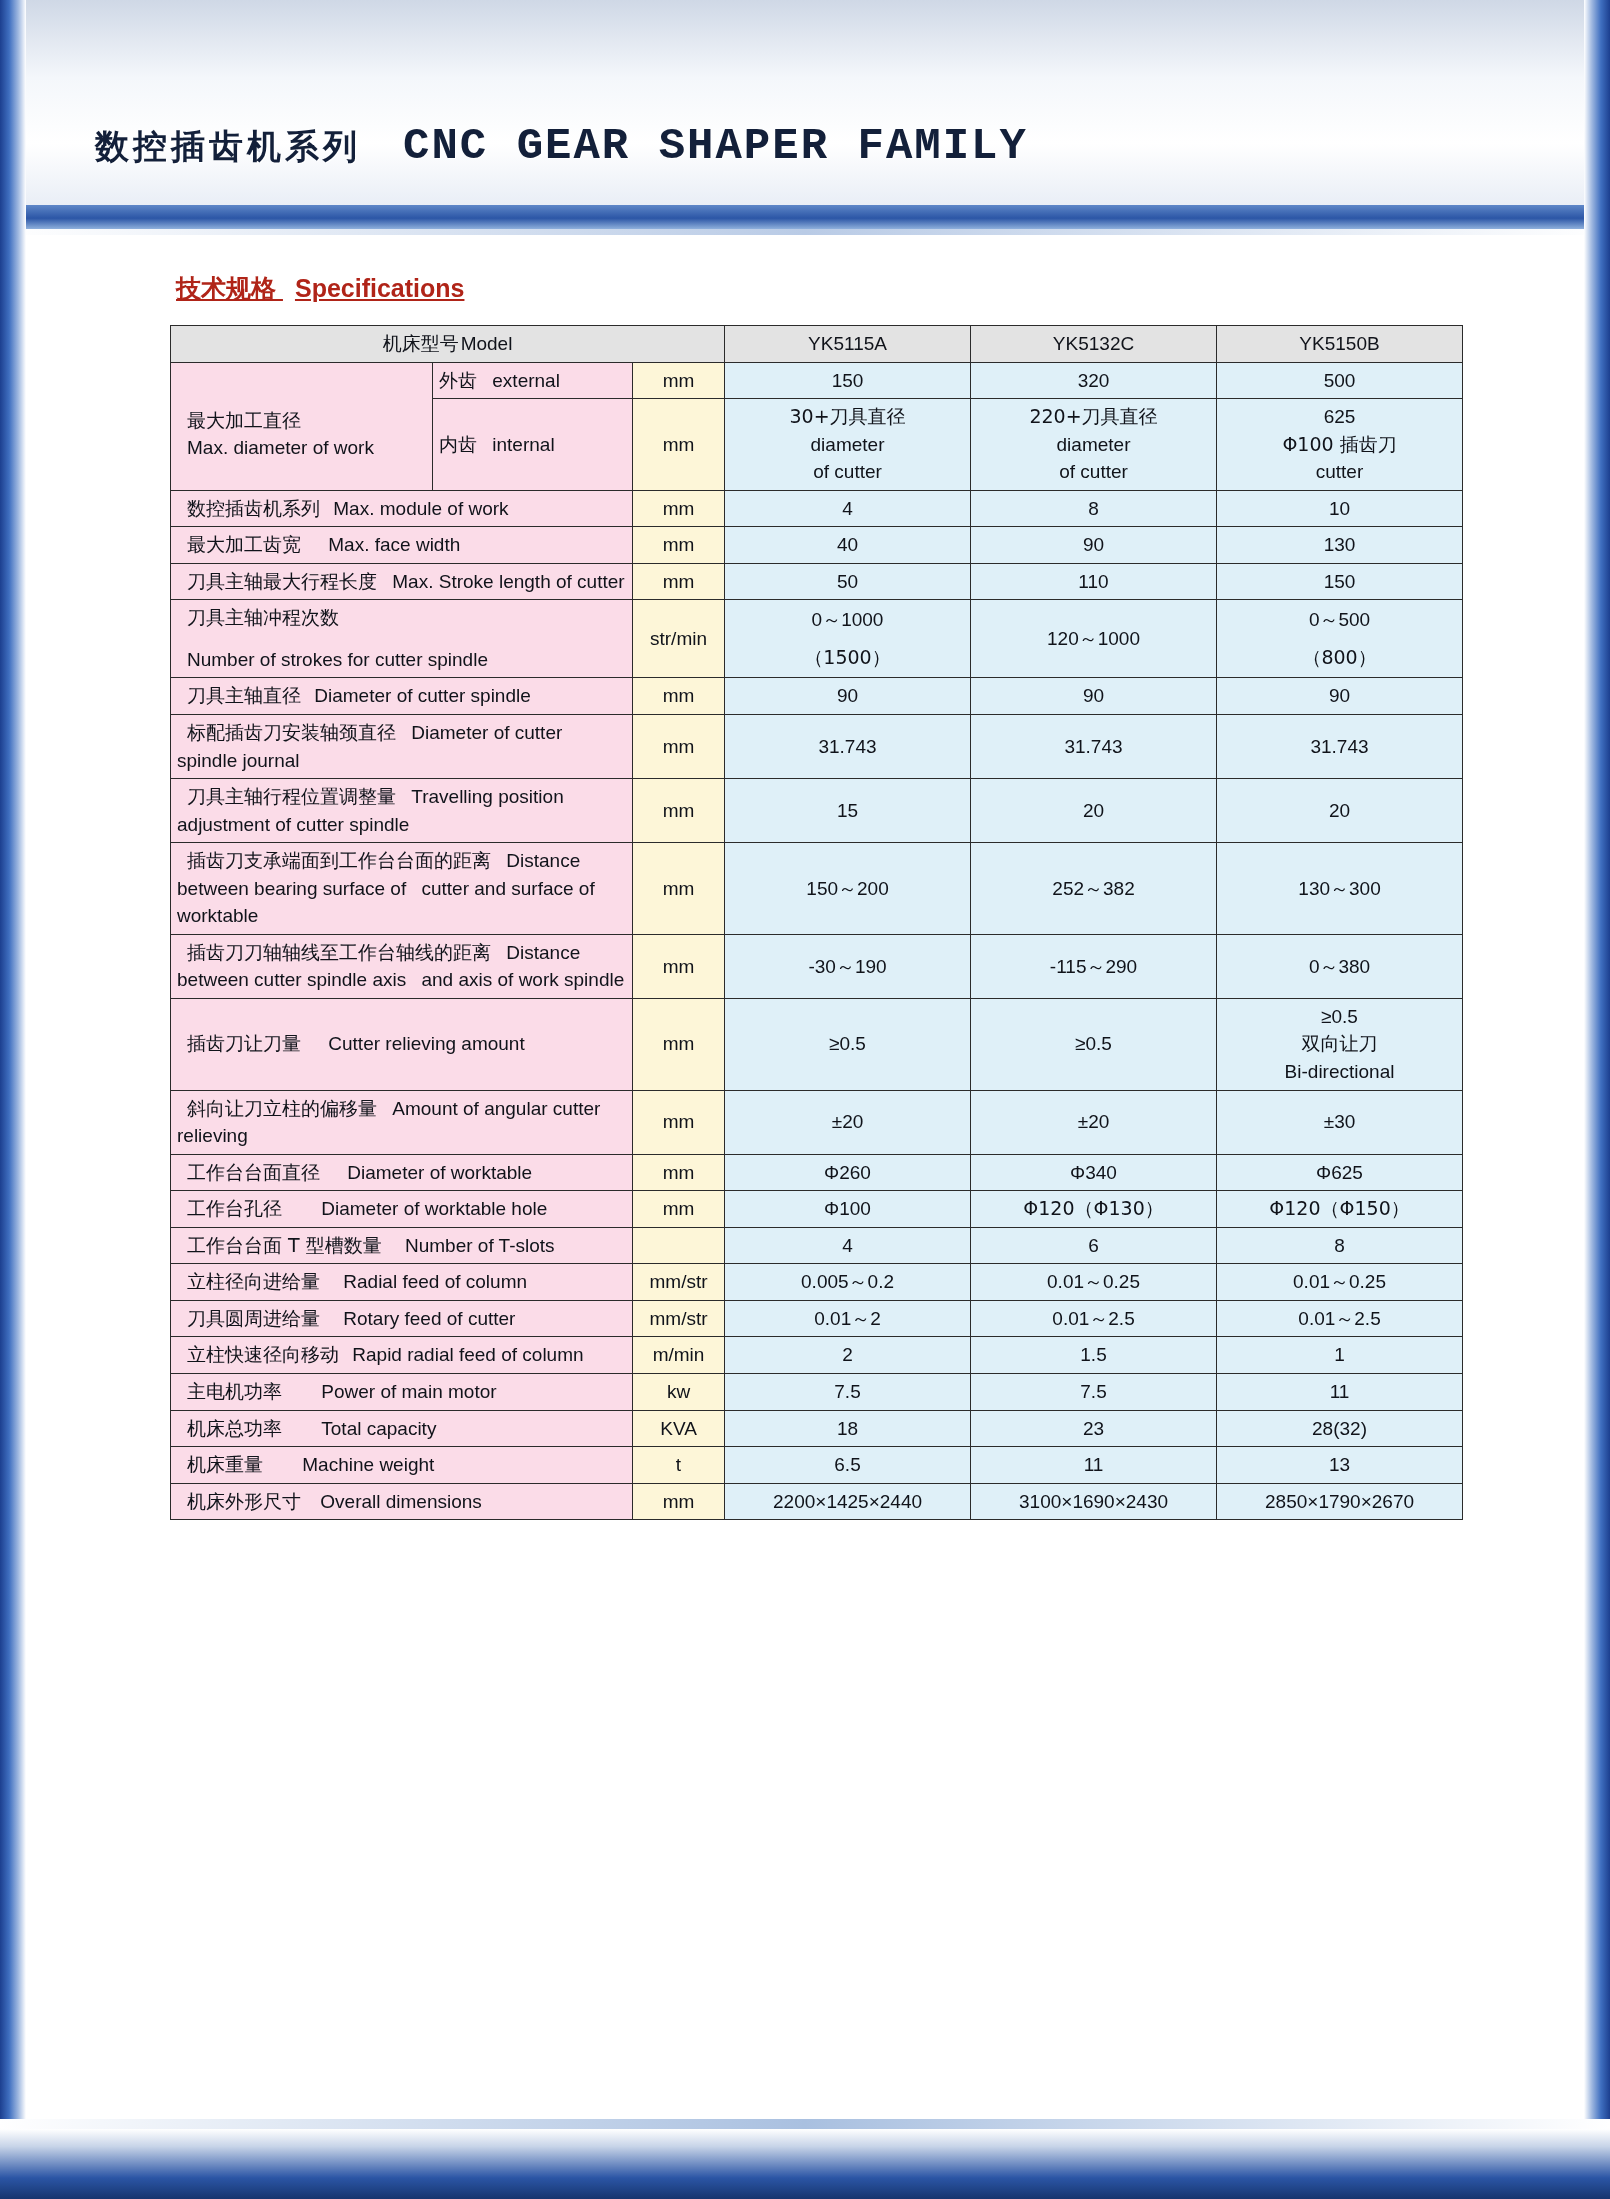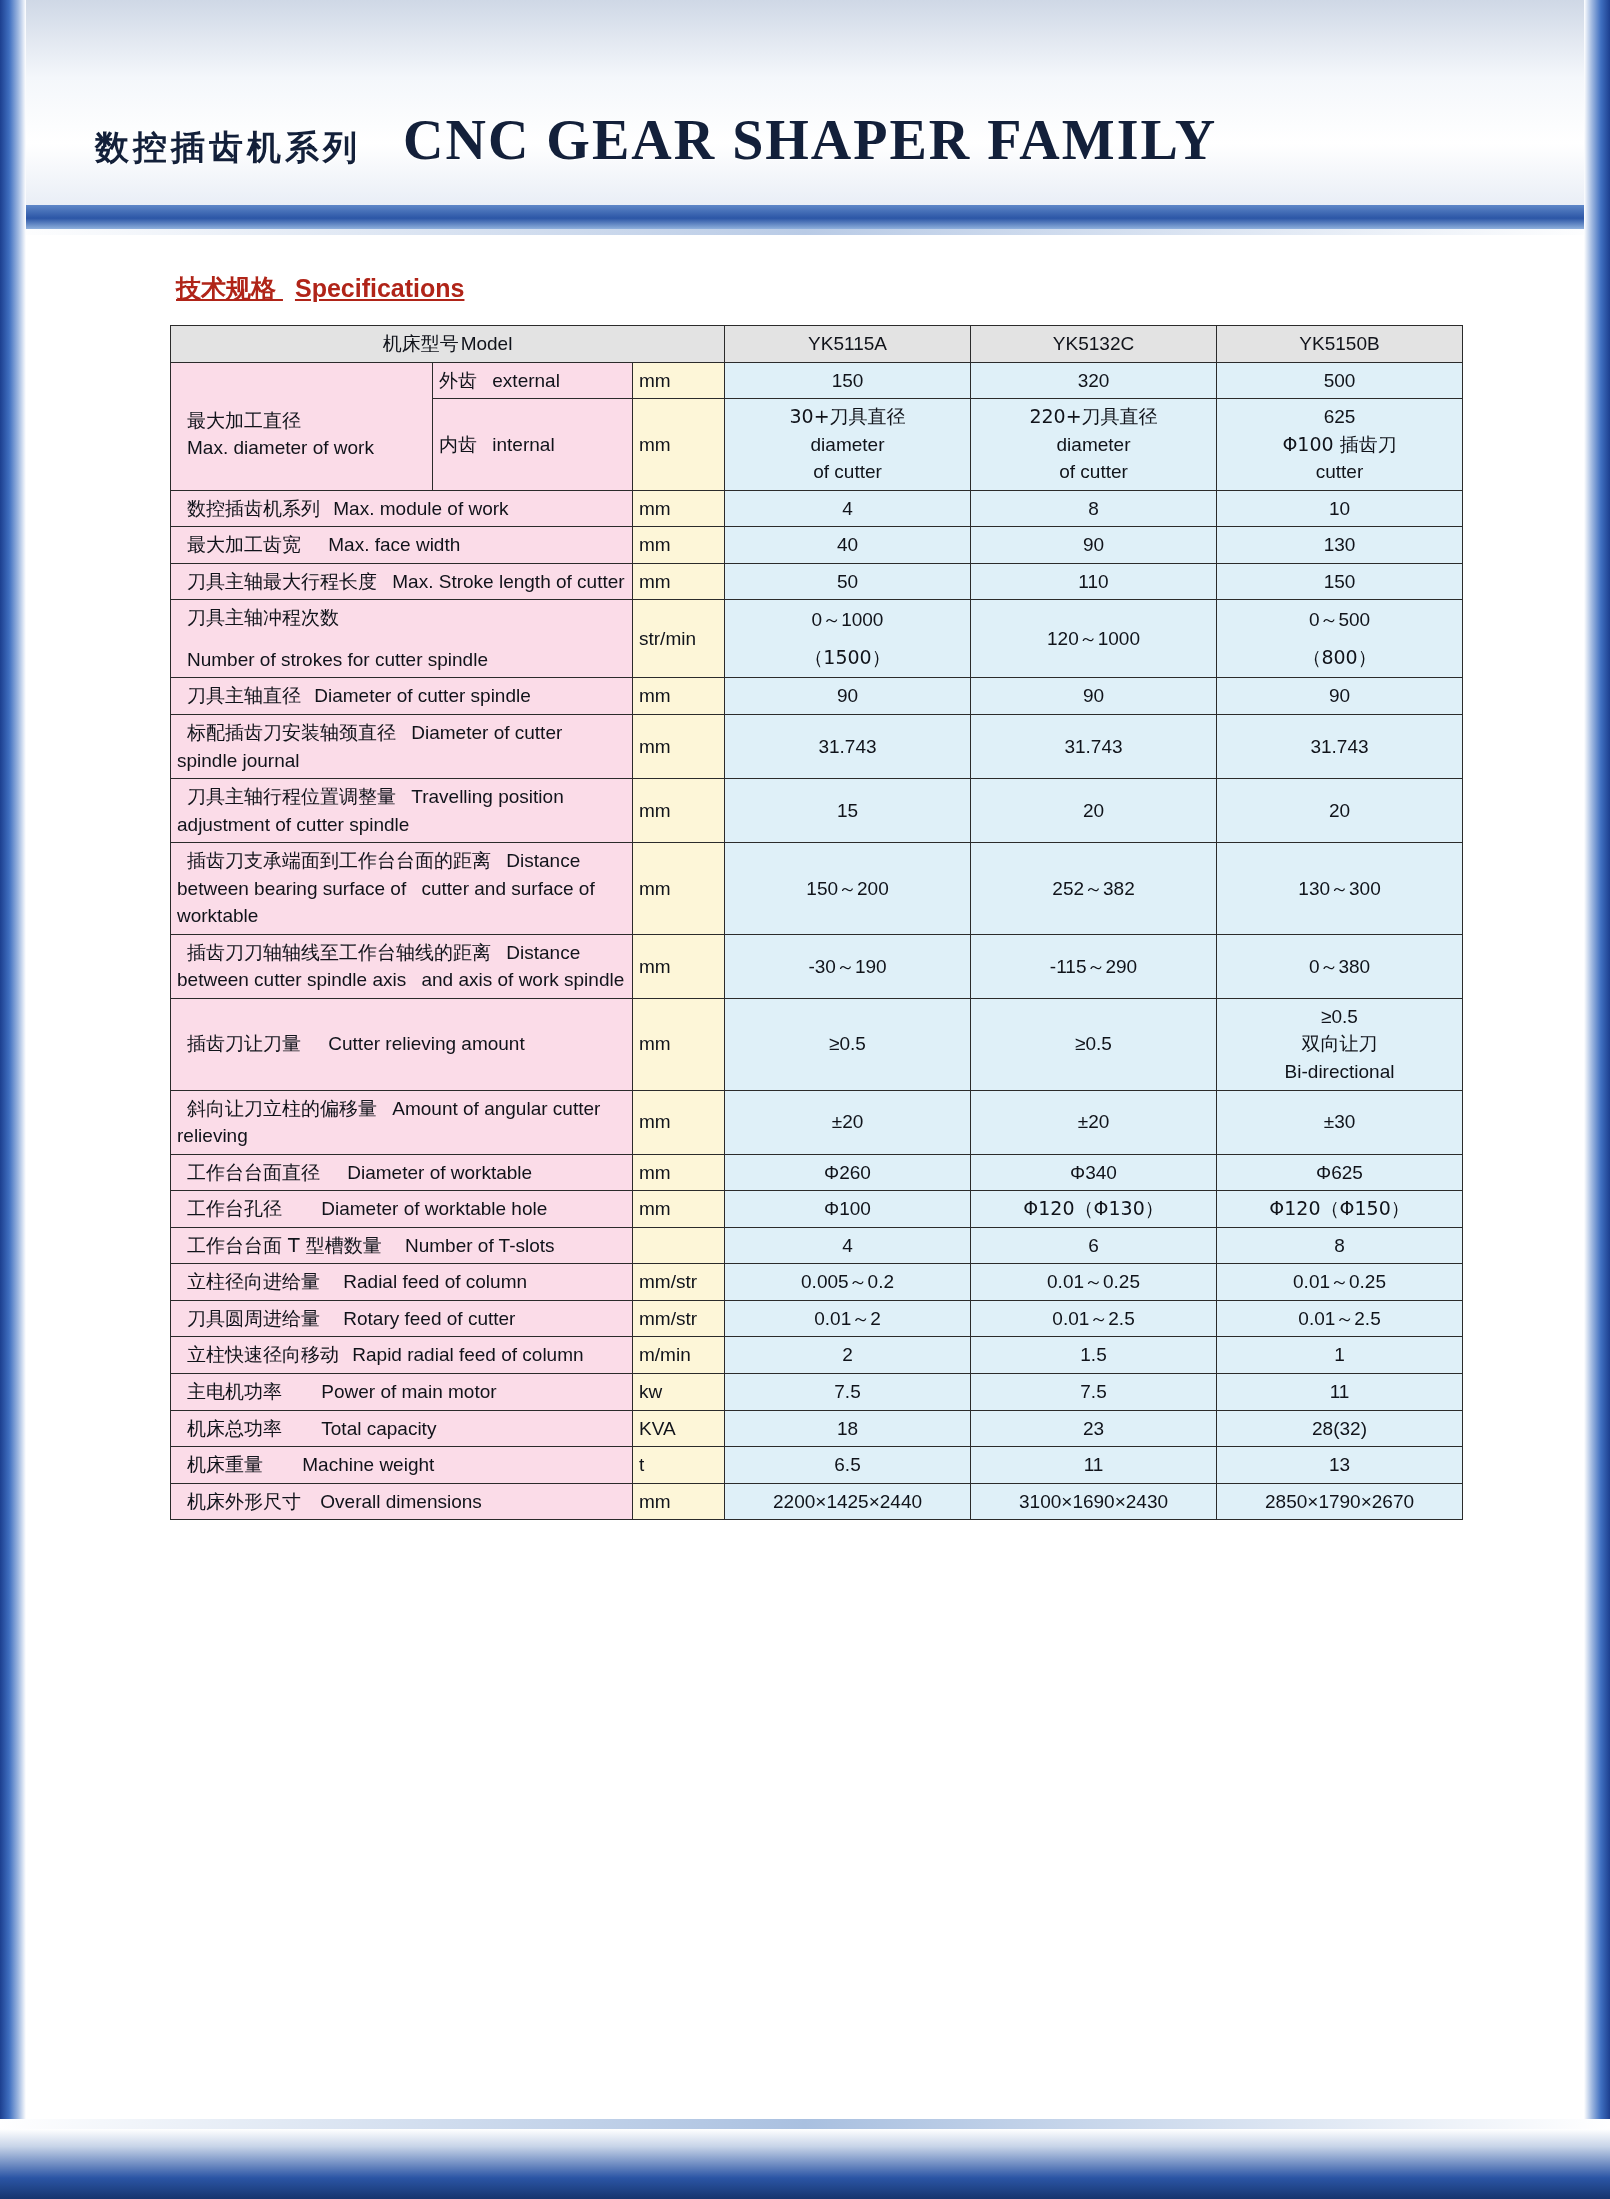--- a/index.html
+++ b/index.html
@@ -35,21 +35,21 @@
     position:absolute;left:0;top:229px;width:1610px;height:6px;
     background:linear-gradient(to right,#ffffff 0%, #b9cbe6 50%, #ffffff 100%);
   }
   .title-line{
     position:absolute;left:95px;top:108px;
     font-size:54px;font-weight:bold;color:#13203a;
     letter-spacing:1px;white-space:nowrap;
     text-shadow:1px 1px 0 #ffffff;
   }
   .title-cn{font-family:"DejaVu Sans", sans-serif;font-size:34px;letter-spacing:4px;}
-  .title-en{font-family:Liberation Serif, serif;font-size:56px;letter-spacing:2px;}
+  .title-en{font-family:Liberation Mono, monospace;font-size:44px;letter-spacing:2px;}
 
   .footer-bar{
     position:absolute;left:0;bottom:0;width:1610px;height:70px;
     background:linear-gradient(to bottom,#ffffff 0%, #c7d4e8 25%, #2b55a5 70%, #16356e 100%);
   }
   .footer-bar2{
     position:absolute;left:0;bottom:70px;width:1610px;height:10px;
     background:linear-gradient(to right,#ffffff 0%, #a9c0e0 50%, #ffffff 100%);
   }
 
@@ -70,21 +70,21 @@
     font-size:19px;
     color:#10131a;
   }
   table.spec td{
     border:1px solid #2b2b2b;
     padding:4px 6px;
     vertical-align:middle;
     line-height:1.45;
   }
   .c-label{background:#fbdce8;}
-  .c-unit{background:#fdf6d8;text-align:left;}
+  .c-unit{background:#fdf6d8;text-align:center;}
   .c-val{background:#dff0f8;text-align:center;}
   .c-head{background:#e3e3e3;text-align:center;font-weight:normal;}
   .cn{font-family:"DejaVu Sans", sans-serif;}
   .en{font-family:"Liberation Sans", sans-serif;}
   .label-inner{display:block;}
   .label-inner .l1{display:block;margin-top:16px;}
   .label-inner .l2{display:block;}
   .multi span{display:block;}
   .hdr-model{position:relative;}
   .hdr-model .m-cn{margin-right:2px;}

